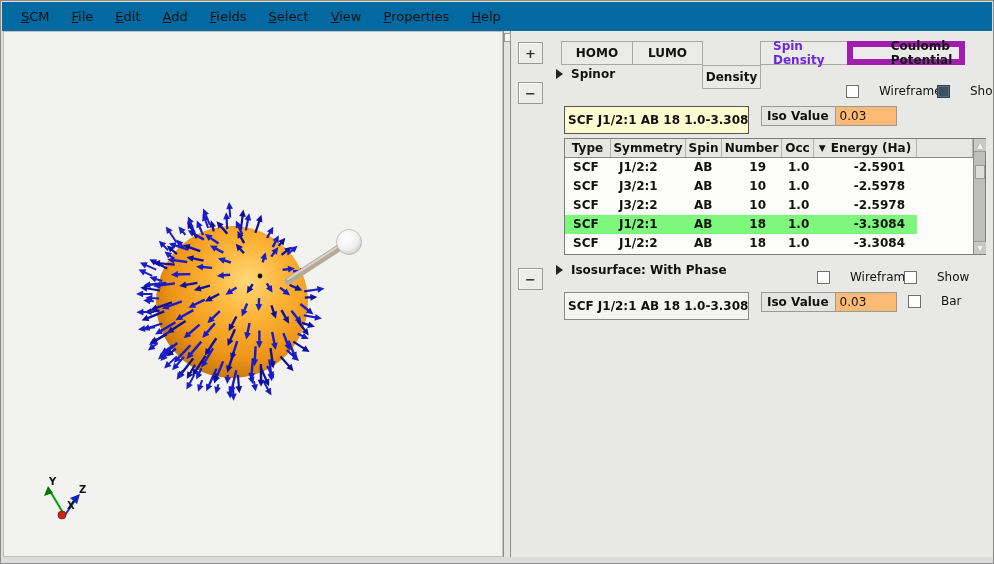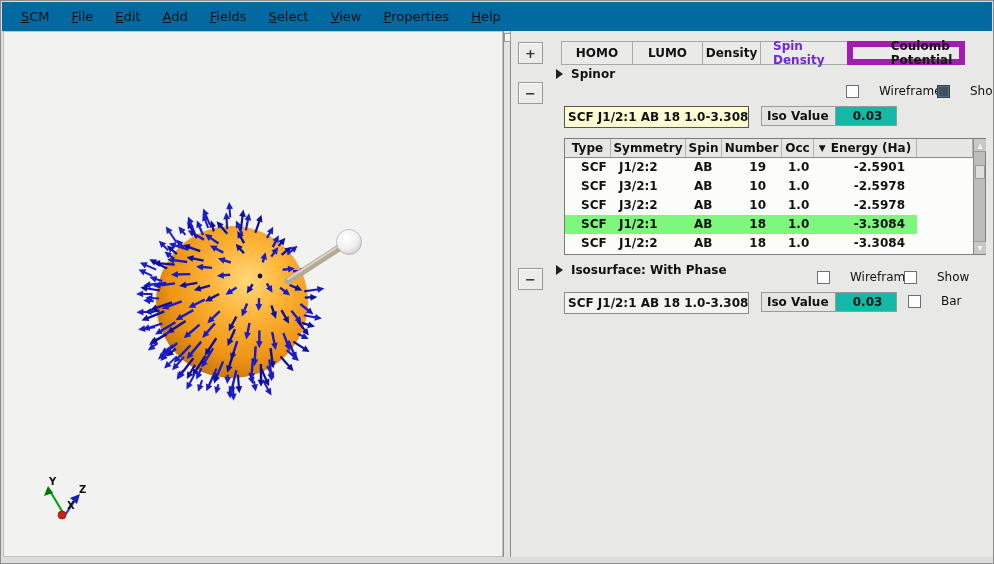--- a/index.html
+++ b/index.html
@@ -37,37 +37,37 @@
   .tab.active { border:6px solid #a21caf; position:relative; z-index:2;padding-left:43px; }
 
   .section-head { position:absolute; display:flex; align-items:center; font-weight:bold; }
   .tri { display:inline-block; width:0; height:0; border-left:7px solid #222; border-top:5px solid transparent;
          border-bottom:5px solid transparent; margin-right:8px; }
 
   .cb { display:inline-block; width:13px; height:13px; background:#fdfdfd; border:1px solid #6f6f6f; vertical-align:-2px; }
   .cb.checked { background:#3d5166; border:1px solid #33404f; box-shadow:inset 0 0 0 1px #5b6b80; }
   .cb-row { position:absolute; display:flex; align-items:center; gap:20px; font-weight:normal; }
 
-  .field { position:absolute; height:22px; border:1px solid #8a8a8a; display:flex; align-items:center;
+  .field { position:absolute; height:28px; border:1px solid #8a8a8a; display:flex; align-items:center;
            justify-content:space-between; padding:0 3px; font-weight:bold; white-space:nowrap; overflow:hidden; }
   .field.yellow { background:#fffcd1; border-color:#555; }
   .field.white { background:#f4f4f2; }
   .iso-group { position:absolute; height:20px; display:flex; border:1px solid #9a9a9a; background:#e4e4e2; }
   .iso-label { padding:2px 6px 0 5px; font-weight:bold; border-right:1px solid #9a9a9a; }
-  .iso-entry { width:60px; padding:2px 0 0 4px; font-weight:bold; background:#14b8a6;text-align:center; }
+  .iso-entry { width:60px; padding:2px 0 0 4px; font-weight:normal; background:#fdba74; }
 
   
   .table { position:absolute; left:53px; top:107px; width:422px; height:117px; border:1px solid #7c7c7c;
            background:#fcfcfb; display:flex; }
   .table-cols { width:408px; }
   .trow { display:flex; height:19px; line-height:19px; font-weight:bold; }
   .trow.head { background:#e6e6e4; border-bottom:1px solid #8a8a8a; }
   .trow.head .tcell { border-right:1px solid #b4b4b2; display:flex; align-items:center; justify-content:center; }
   .tcell { overflow:hidden; white-space:nowrap; }
-  .c0{width:46px; padding-left:16px;} .c1{width:75px; padding-left:8px;} .c2{width:36px; padding-left:8px;}
+  .c0{width:46px; padding-left:8px;} .c1{width:75px; padding-left:8px;} .c2{width:36px; padding-left:8px;}
   .c3{width:60px; text-align:right; padding-right:16px;} .c4{width:32px; padding-left:6px;}
   .c5{width:103px; text-align:right; padding-right:12px;} .c6{width:56px; flex:1;}
   .trow.head .c0,.trow.head .c1,.trow.head .c2,.trow.head .c3,.trow.head .c4,.trow.head .c5
     { padding:0; text-align:center; }
   .trow .tcell.sel { background:#7df87d; }
   .sort-glyph { font-size:9px; margin-right:5px; }
 
   .vscroll { width:13px; background:#bdbdbb; border-left:1px solid #8a8a8a; position:relative; }
   .vs-arrow { position:absolute; left:0; width:12px; height:13px; background:#c9c9c7; display:flex;
               align-items:center; justify-content:center; font-size:8px; color:#f2f2f2; text-shadow:0 0 1px #777; }
@@ -408,21 +408,21 @@
     <div class="sash-handle"></div>
   </div>
 
   <div class="panel">
 
     <div class="sq-btn" style="left:7px; top:11px;">+</div>
 
     <div class="tabs">
       <div class="tab first" style="width:72px;">HOMO</div>
       <div class="tab" style="width:71px;">LUMO</div>
-      <div class="tab" style="width:59px;">Density</div>
+      <div class="tab" style="width:59px;margin-top:24px;">Density</div>
       <div class="tab disabled" style="width:88px;">Spin Density</div>
       <div class="tab active" style="width:118px;">Coulomb Potential</div>
     </div>
 
     <div class="sq-btn" style="left:7px; top:51px;">−</div>
     <div class="section-head" style="left:45px; top:36px;">
       <span class="tri"></span>
       <span>Spinor</span>
     </div>
     <div class="cb-row" style="left:335px; top:53px;">

